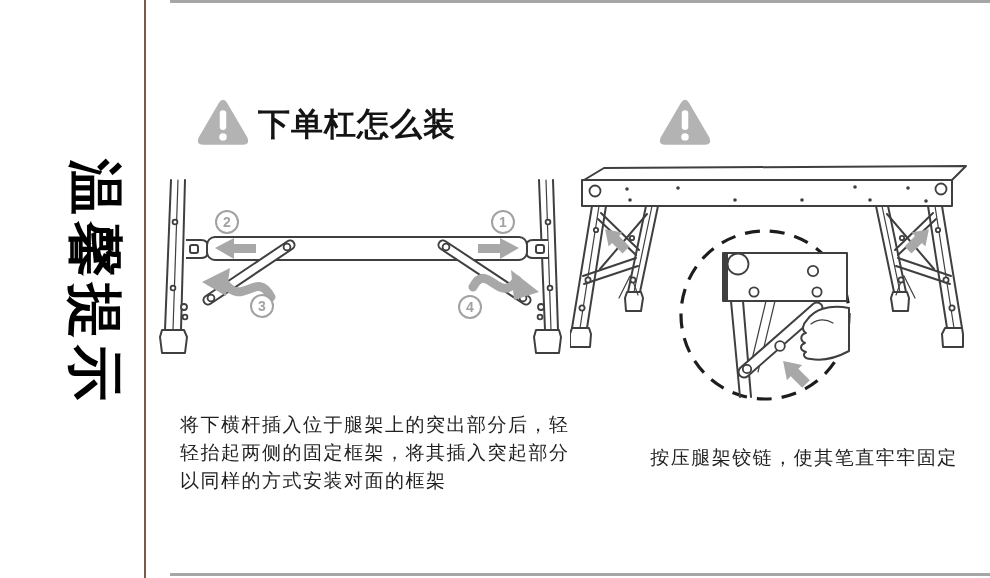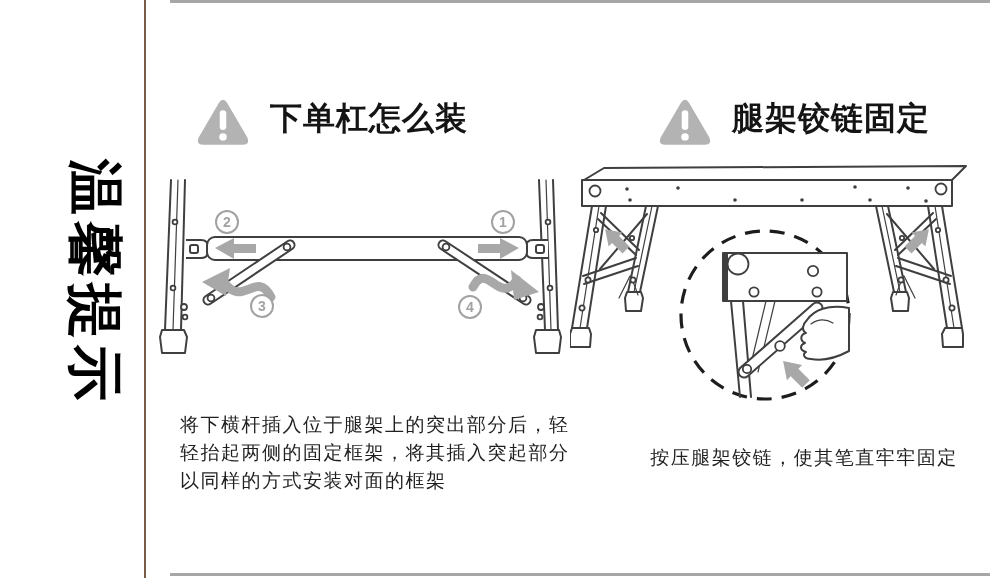--- a/index.html
+++ b/index.html
@@ -11,21 +11,21 @@
   .vline{position:absolute;left:144px;top:0;width:2px;height:578px;background:var(--divider-vertical,#7a5b49);}
   .hline{position:absolute;left:170px;right:0;height:3px;background:var(--divider-horizontal,#a6a6a6);}
   .hline.top{top:0;}
   .hline.bottom{bottom:2px;}
   .side-title{
     position:absolute;left:-30px;top:252px;width:250px;height:62px;
     transform:rotate(90deg);transform-origin:center;
     font-size:56px;font-weight:900;letter-spacing:6px;color:#000;
     text-align:center;line-height:62px;white-space:nowrap;
   }
-  .heading{position:absolute;display:flex;align-items:flex-start;gap:20px;}
+  .heading{position:absolute;display:flex;align-items:flex-end;gap:8px;}
   .heading .htext{font-size:32px;font-weight:700;letter-spacing:1px;color:var(--heading-text,#141414);white-space:nowrap;}
   .h-left{left:196px;top:97px;}
   .h-right{left:658px;top:97px;}
   .warn{width:54px;height:50px;display:inline-block;flex:0 0 auto;}
   .desc{position:absolute;margin:8px;color:var(--body-text,#1f1f1f);font-size:19px;letter-spacing:1.5px;line-height:28px;}
   .desc-left{left:172px;top:403px;width:402px;text-align:left;}
   .desc-right{left:600px;top:436px;width:392px;text-align:center;}
   .illus{position:absolute;}
   .illus-left{left:140px;top:160px;width:430px;height:230px;}
   .illus-right{left:570px;top:158px;width:420px;height:264px;}
@@ -69,21 +69,20 @@
   </div>
 
   <div class="heading h-right">
     <span class="warn">
       <svg viewBox="0 0 58 52" width="54" height="50">
         <path class="tri" d="M24.5,5.5 Q29,-1.5 33.5,5.5 L55,42.5 Q58.5,50.5 50,50.5 L8,50.5 Q-0.5,50.5 3,42.5 Z"></path>
         <rect x="25.5" y="13.5" width="7" height="21" rx="3.5" fill="#fff"></rect>
         <circle cx="29" cy="42" r="4" fill="#fff"></circle>
       </svg>
     </span>
-    <span class="htext">腿架铰链固定</span>
   </div>
 
   <svg class="illus illus-left" viewBox="0 0 430 230">
 
     <g>
       <path class="ln" d="M31,20 L25,170"></path>
       <path class="ln thin" d="M38,20 L33,170"></path>
       <path class="ln" d="M45,20 L41,170"></path>
       <path class="fw" d="M22,170 l22,0 l3,7 l-2,16 l-23,0 l-2,-16 z"></path>
       <circle class="hole" cx="35" cy="62" r="2.4"></circle>

